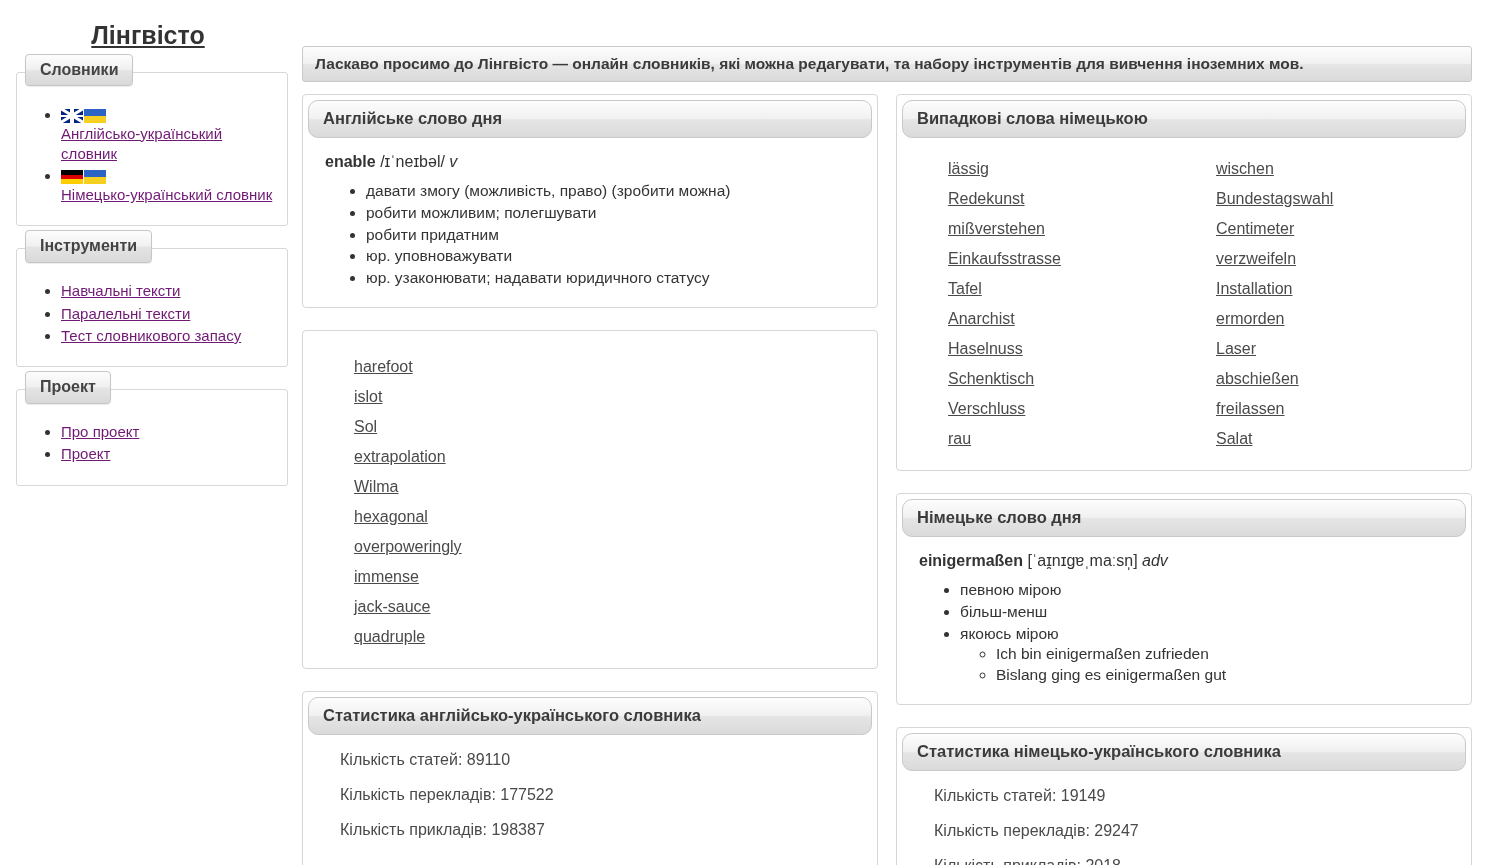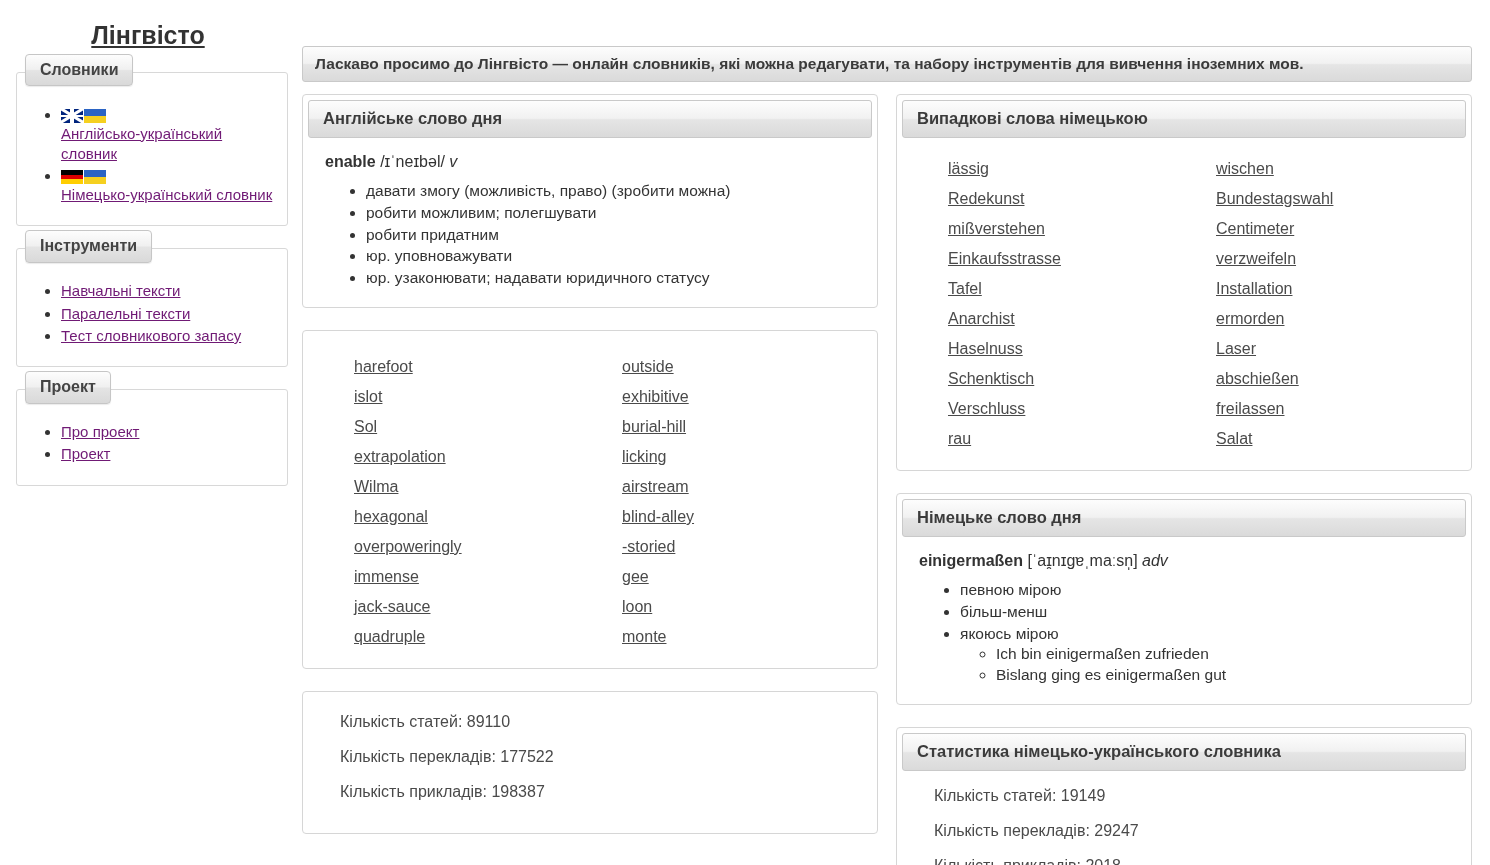--- a/index.html
+++ b/index.html
@@ -159,21 +159,21 @@
     padding: 5px 5px 10px 5px;
     box-sizing: border-box;
   }
   .panel-head {
     padding: 8px 14px 9px 14px;
     font-size: 16.5px;
     font-weight: bold;
     color: #3b3b3b;
     background: linear-gradient(to bottom, #fdfdfd 0%, #f1f1f1 48%, #e5e5e5 52%, #dadada 100%);
     border: 1px solid #c9c9c9;
-    border-radius: 3px;
+    border-radius: 10px;
     line-height: 1.15;
   }
   .panel-body {
     padding: 10px 14px 4px 14px;
   }
   .wotd-head {
     margin: 4px 0 2px 3px;
     font-size: 16px;
     color: #333333;
     line-height: 1.3;
@@ -319,37 +319,26 @@
                 <a href="#">islot</a>
                 <a href="#">Sol</a>
                 <a href="#">extrapolation</a>
                 <a href="#">Wilma</a>
                 <a href="#">hexagonal</a>
                 <a href="#">overpoweringly</a>
                 <a href="#">immense</a>
                 <a href="#">jack-sauce</a>
                 <a href="#">quadruple</a>
               </div>
-              <div class="word-col">
-                <a href="#">outside</a>
-                <a href="#">exhibitive</a>
-                <a href="#">burial-hill</a>
-                <a href="#">licking</a>
-                <a href="#">airstream</a>
-                <a href="#">blind-alley</a>
-                <a href="#">-storied</a>
-                <a href="#">gee</a>
-                <a href="#">loon</a>
-                <a href="#">monte</a>
-              </div>
             </div>
           </div>
         </div>
 
         <div class="panel panel-stats">
+          <div class="panel-head">Статистика англійсько-українського словника</div>
           <div class="panel-body">
             <div class="stat-line">Кількість статей: 89110</div>
             <div class="stat-line">Кількість перекладів: 177522</div>
             <div class="stat-line">Кількість прикладів: 198387</div>
           </div>
         </div>
 
       </div>
 
       <div class="col">

